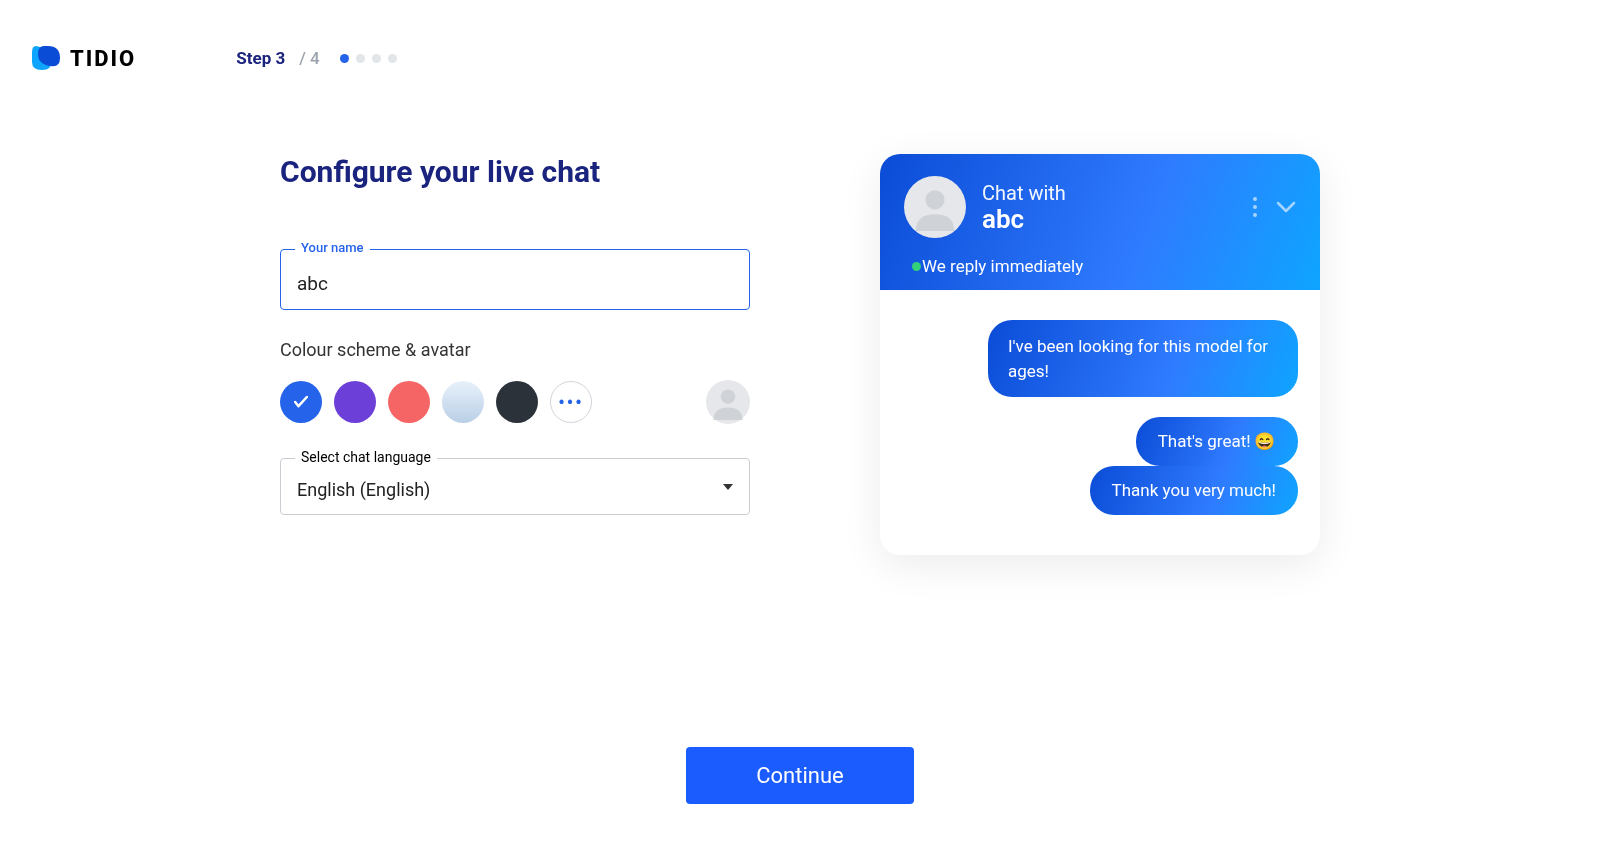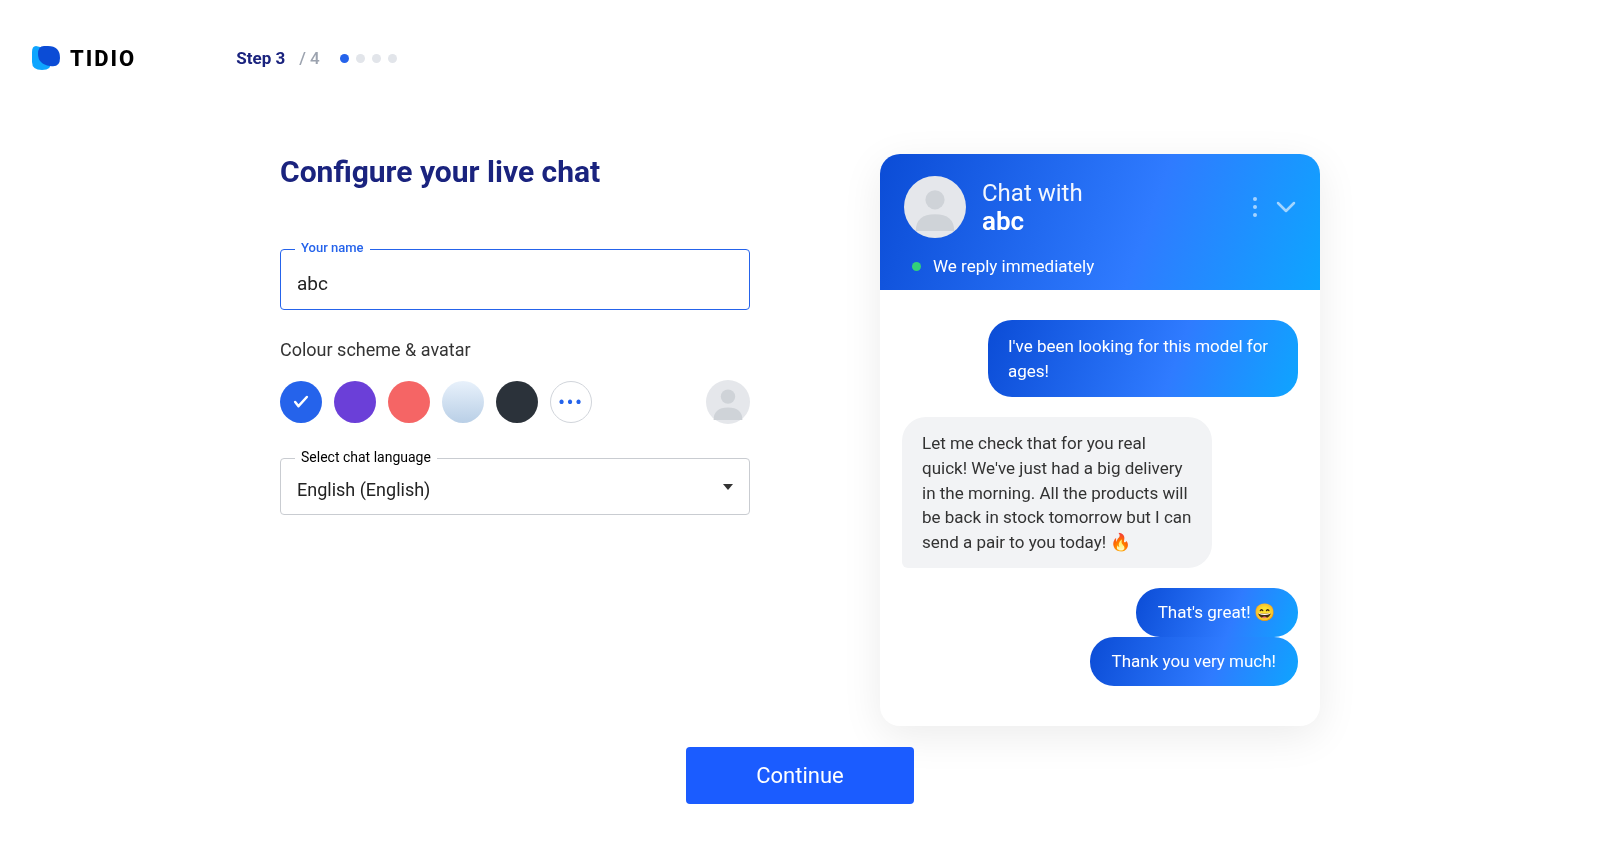--- a/index.html
+++ b/index.html
@@ -217,38 +217,38 @@
     height: 62px;
     border-radius: 50%;
     background: #e5e7eb;
     display: flex;
     align-items: center;
     justify-content: center;
     flex-shrink: 0;
   }
   .chat-title-block { flex: 1; }
   .chat-with {
-    font-size: 24px;
+    font-size: 20px;
     opacity: 0.95;
   }
   .chat-name {
     font-size: 26px;
     font-weight: 600;
     line-height: 1.1;
   }
   .chat-actions {
     display: flex;
     align-items: center;
     gap: 18px;
     opacity: 0.6;
   }
   .reply-row {
     display: flex;
     align-items: center;
-    gap: 12px;
+    gap: 1px;
     font-size: 17px;
     position: absolute;
     bottom: 14px;
     left: 32px;
   }
   .reply-dot {
     width: 9px; height: 9px; border-radius: 50%; background: #33d17a;
   }
   .chat-body {
     padding: 30px 22px 40px 22px;
@@ -402,21 +402,20 @@
           </div>
         </div>
         <div class="reply-row">
           <span class="reply-dot"></span>
           <span>We reply immediately</span>
         </div>
       </div>
 
       <div class="chat-body">
         <div class="msg user">I've been looking for this model for ages!</div>
-        <div class="msg agent">Let me check that for you real quick! We've just had a big delivery in the morning. All the products will be back in stock tomorrow but I can send a pair to you today! 🔥</div>
         <div class="msg-group">
           <div class="msg user small">That's great! 😄</div>
           <div class="msg user small">Thank you very much!</div>
         </div>
       </div>
     </div>
   </div>
 
 </div>
 

